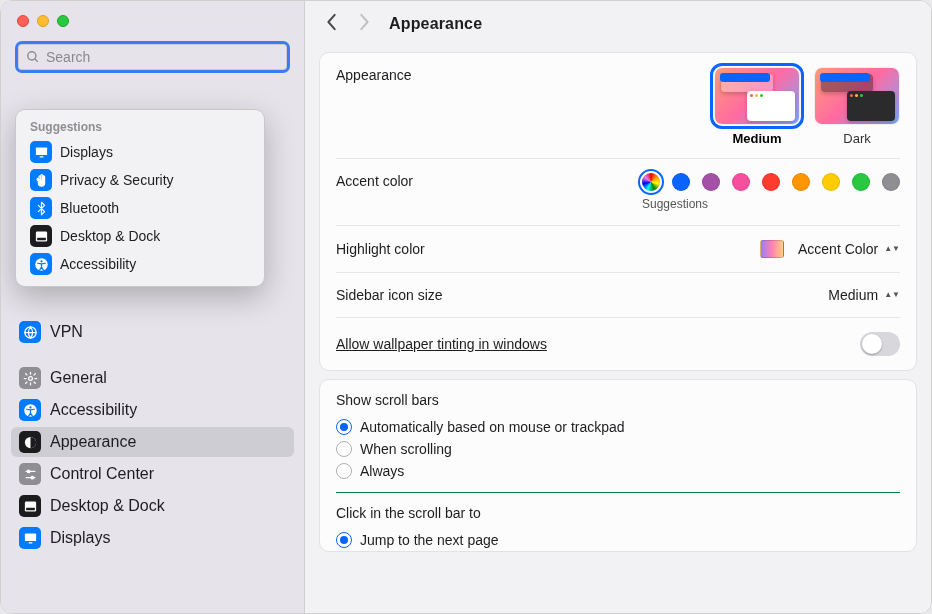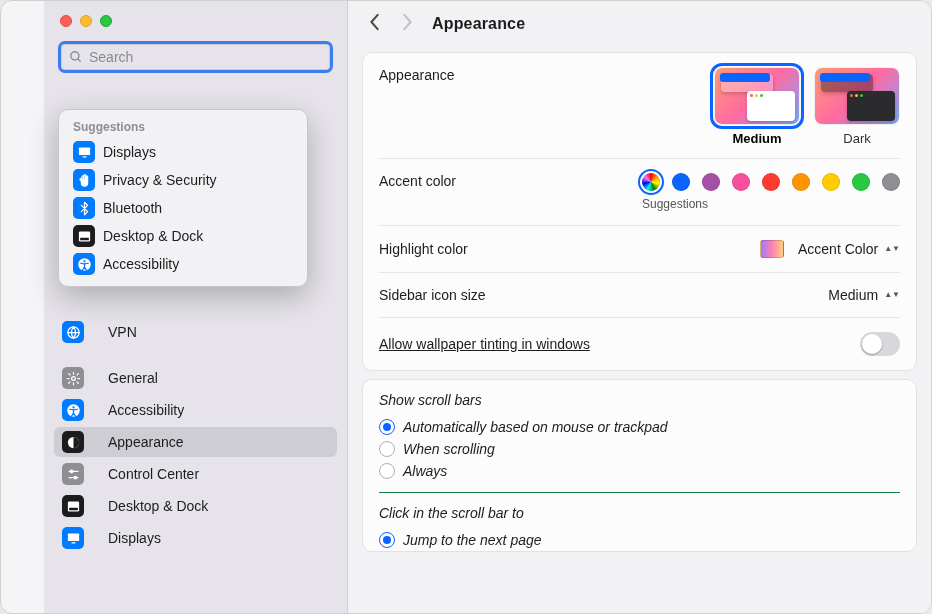--- a/index.html
+++ b/index.html
@@ -2,39 +2,39 @@
 <html><head>
 <meta charset="utf-8">
 <style>
   * { box-sizing: border-box; margin: 0; padding: 0; }
   html, body { width: 932px; height: 614px; overflow: hidden; font-family: -apple-system, "Helvetica Neue", Arial, sans-serif; font-size: 13px; color: #1d1d1f; }
   body { background: #e9e9eb; border-radius: 12px; }
 
   .window { display: flex; width: 100%; height: 100%; border-radius: 12px; overflow: hidden; border: 1px solid #d0d0d0; background: #f5f5f7; }
 
   
-  .sidebar { width: 304px; background: #e6e4ea; display: flex; flex-direction: column; padding: 0; border-right: 1px solid #d0d0d0; position: relative; margin-left: 43px; }
+  .sidebar { width: 304px; background: #e6e4ea; display: flex; flex-direction: column; padding: 0; border-right: 1px solid #d0d0d0; position: relative; }
   .traffic { display: flex; gap: 8px; padding: 14px 16px 6px; }
   .traffic span { width: 12px; height: 12px; border-radius: 50%; display: inline-block; }
   .t-close { background: #ff5f57; border: 1px solid #e1493f; }
   .t-min { background: #febc2e; border: 1px solid #dfa023; }
   .t-max { background: #28c840; border: 1px solid #1fa32f; }
 
   .searchwrap { padding: 8px 14px 6px; }
   .search { display: flex; align-items: center; background: #e6e4ea; border: 3px solid #3b7ded; border-radius: 7px; padding: 4px 8px; height: 32px; box-shadow: 0 0 0 1px rgba(0,0,0,.1) inset; }
   .search svg { flex: 0 0 auto; margin-right: 6px; }
   .search input { flex: 1; border: none; outline: none; background: transparent; font-size: 14px; color: #555; }
   .search input::placeholder { color: #8a8a8e; }
 
   .suggestions { position: absolute; top: 108px; left: 14px; width: 250px; background: #f2f2f4; border: 1px solid #c7c7cc; border-radius: 10px; box-shadow: 0 10px 30px rgba(0,0,0,.25); z-index: 20; padding: 6px 0 8px; }
   .sugg-head { font-size: 12px; font-weight: 600; color: #8e8e93; padding: 4px 14px 4px; }
   .sugg-item { display: flex; align-items: center; gap: 8px; padding: 3px 14px; font-size: 14px; cursor: default; }
 
   .side-list { padding: 238px 10px 0; overflow-y: auto; }
-  .side-item { display: flex; align-items: center; gap: 24px; padding: 4px 8px; border-radius: 6px; font-size: 14px; margin-bottom: 2px; cursor: default; }
+  .side-item { display: flex; align-items: center; gap: 9px; padding: 4px 8px; border-radius: 6px; font-size: 16px; margin-bottom: 2px; cursor: default; }
   .side-item.selected { background: #cfcdd4; }
   .icon { width: 22px; height: 22px; border-radius: 5px; display: flex; align-items: center; justify-content: center; flex-shrink: 0; font-size: 14px; color: #fff; }
   .icon svg { display: block; }
   .ic-blue { background: #007aff; }
   .ic-black { background: #1c1c1e; }
   .ic-grey { background: #8e8e93; }
 
   
   .main { flex: 1; background: #f2f2f4; display: flex; flex-direction: column; overflow: hidden; }
   .topbar { display: flex; align-items: center; gap: 18px; padding: 12px 20px 10px; }
@@ -73,21 +73,21 @@
   .acc-sub { font-size: 12px; color: #555; margin-top: 6px; margin-left: auto; width: 258px; }
 
   
   .hl-swatch { width: 24px; height: 18px; border-radius: 3px; background: linear-gradient(90deg, #9b7dff, #ff80b0, #ffd080); border: 1px solid rgba(0,0,0,.15); margin-right: 8px; }
   .popup-plain { display: flex; align-items: center; gap: 6px; font-size: 14px; cursor: default; }
 
   
   .toggle { width: 40px; height: 24px; border-radius: 12px; background: #d8d8dc; position: relative; cursor: default; }
   .toggle .knob { position: absolute; width: 20px; height: 20px; border-radius: 50%; background: #fff; top: 2px; left: 2px; box-shadow: 0 1px 2px rgba(0,0,0,.3); }
 
-  .section { padding: 12px 0 0; font-style: italic; }
+  .section { padding: 12px 0 0; }
   .section-title { font-size: 14px; margin-bottom: 8px; }
   .radio-line { display: flex; align-items: center; gap: 8px; font-size: 14px; padding: 3px 0; cursor: default; }
   .radio { width: 16px; height: 16px; border-radius: 50%; border: 1px solid #b0b0b4; display: flex; align-items: center; justify-content: center; background: #fff; }
   .radio.checked { border-color: #0a64ff; }
   .radio.checked::after { content: ""; width: 8px; height: 8px; border-radius: 50%; background: #0a64ff; }
 
 </style>
 </head>
 <body>
 

